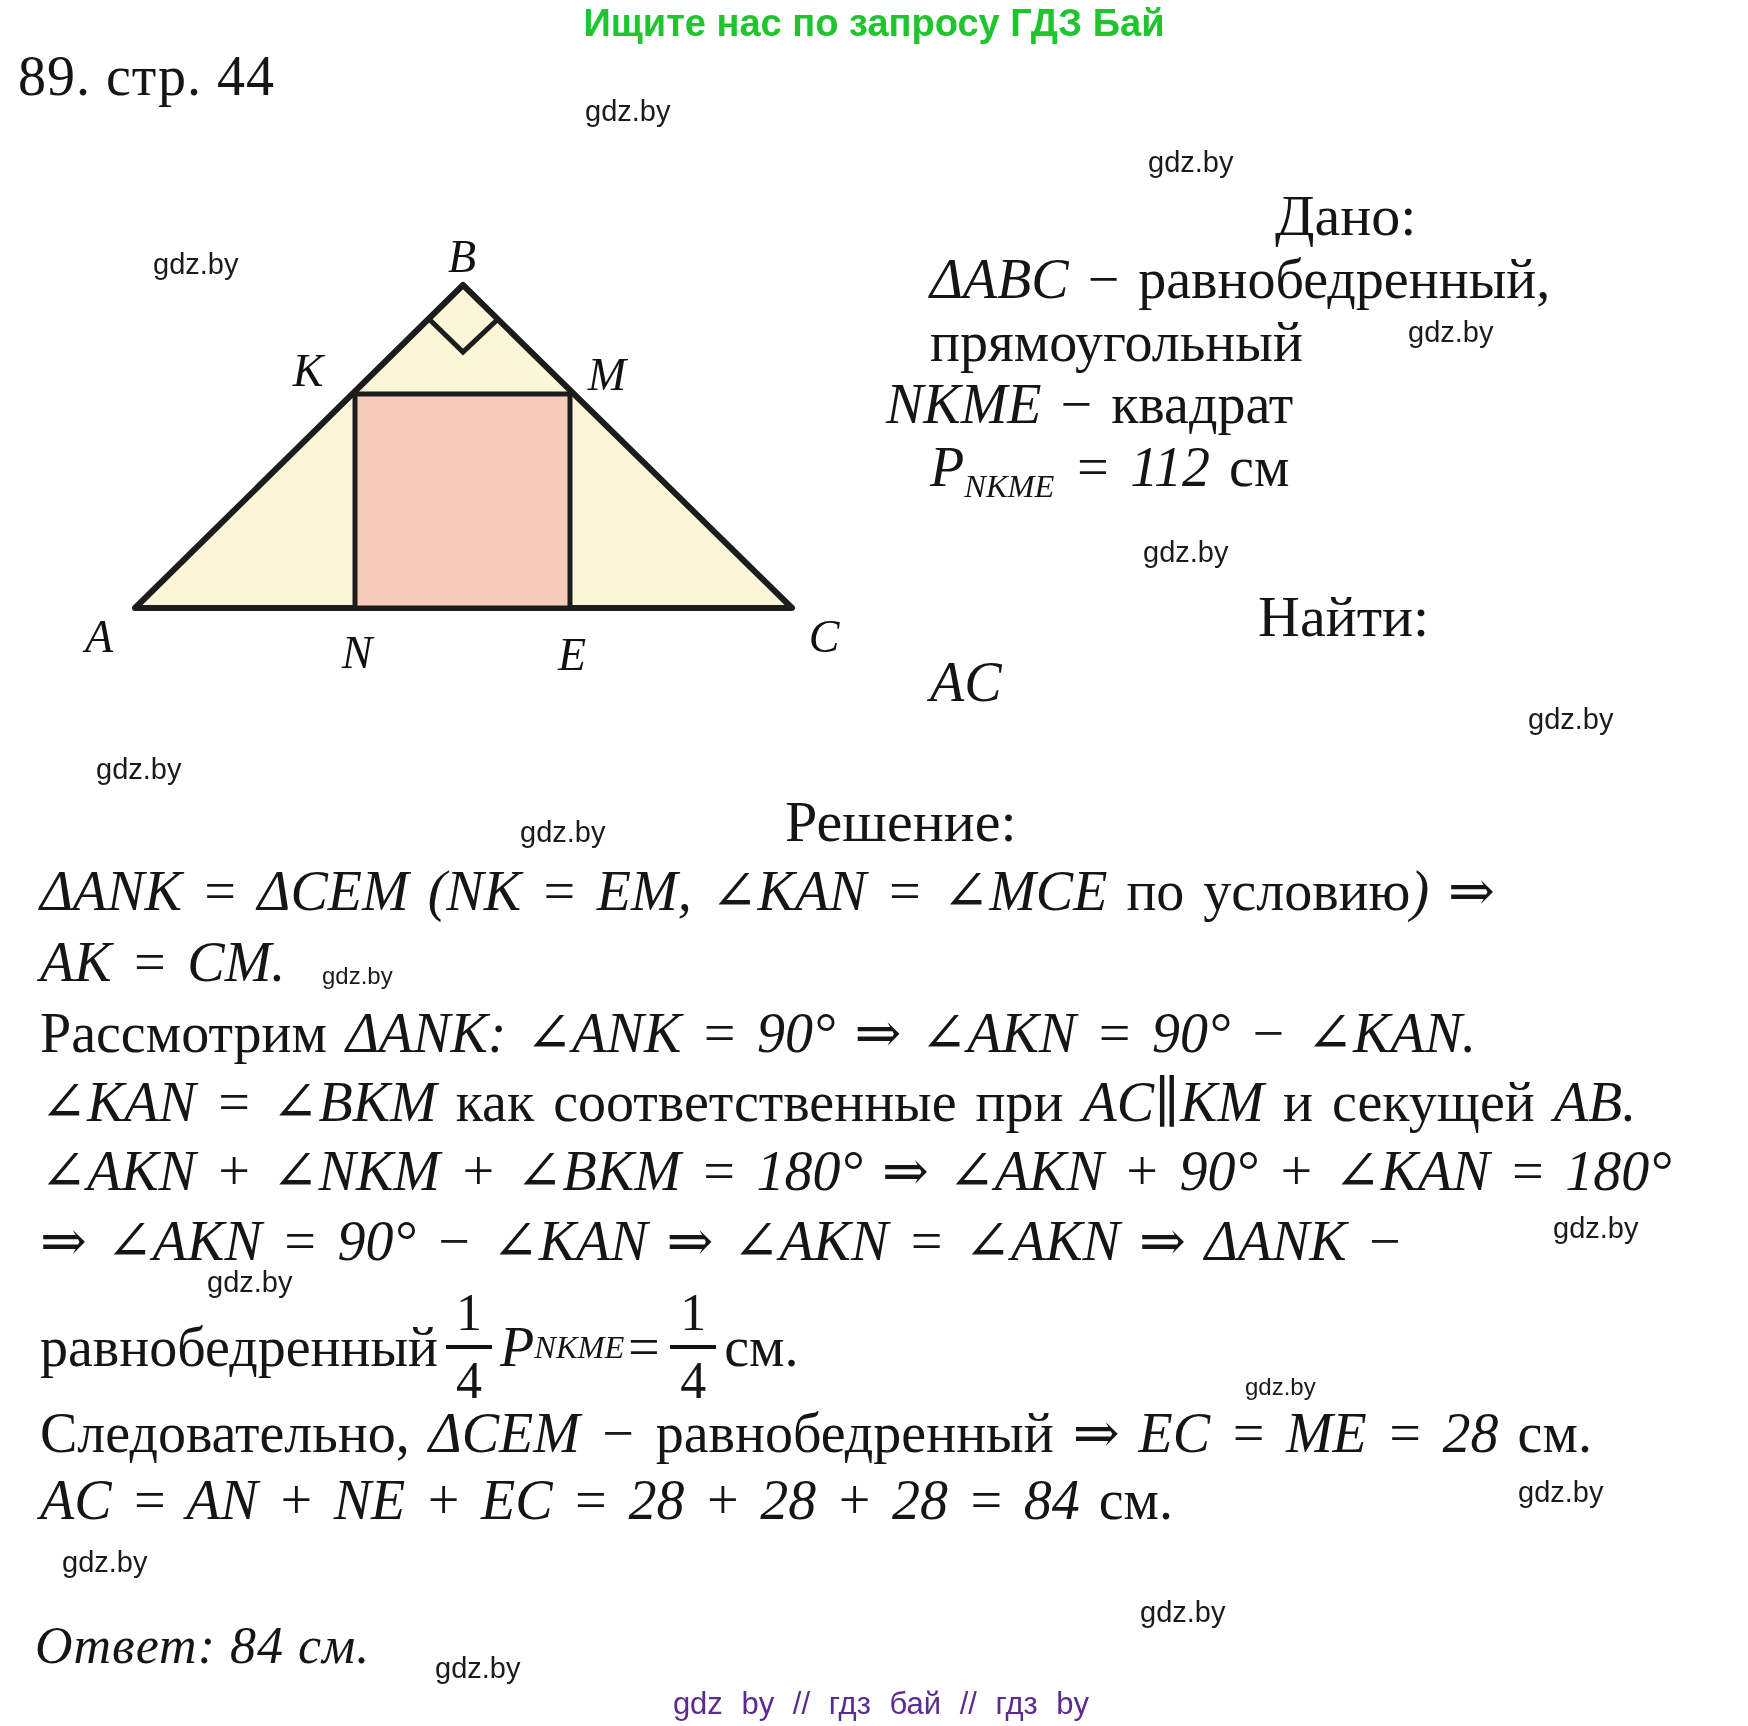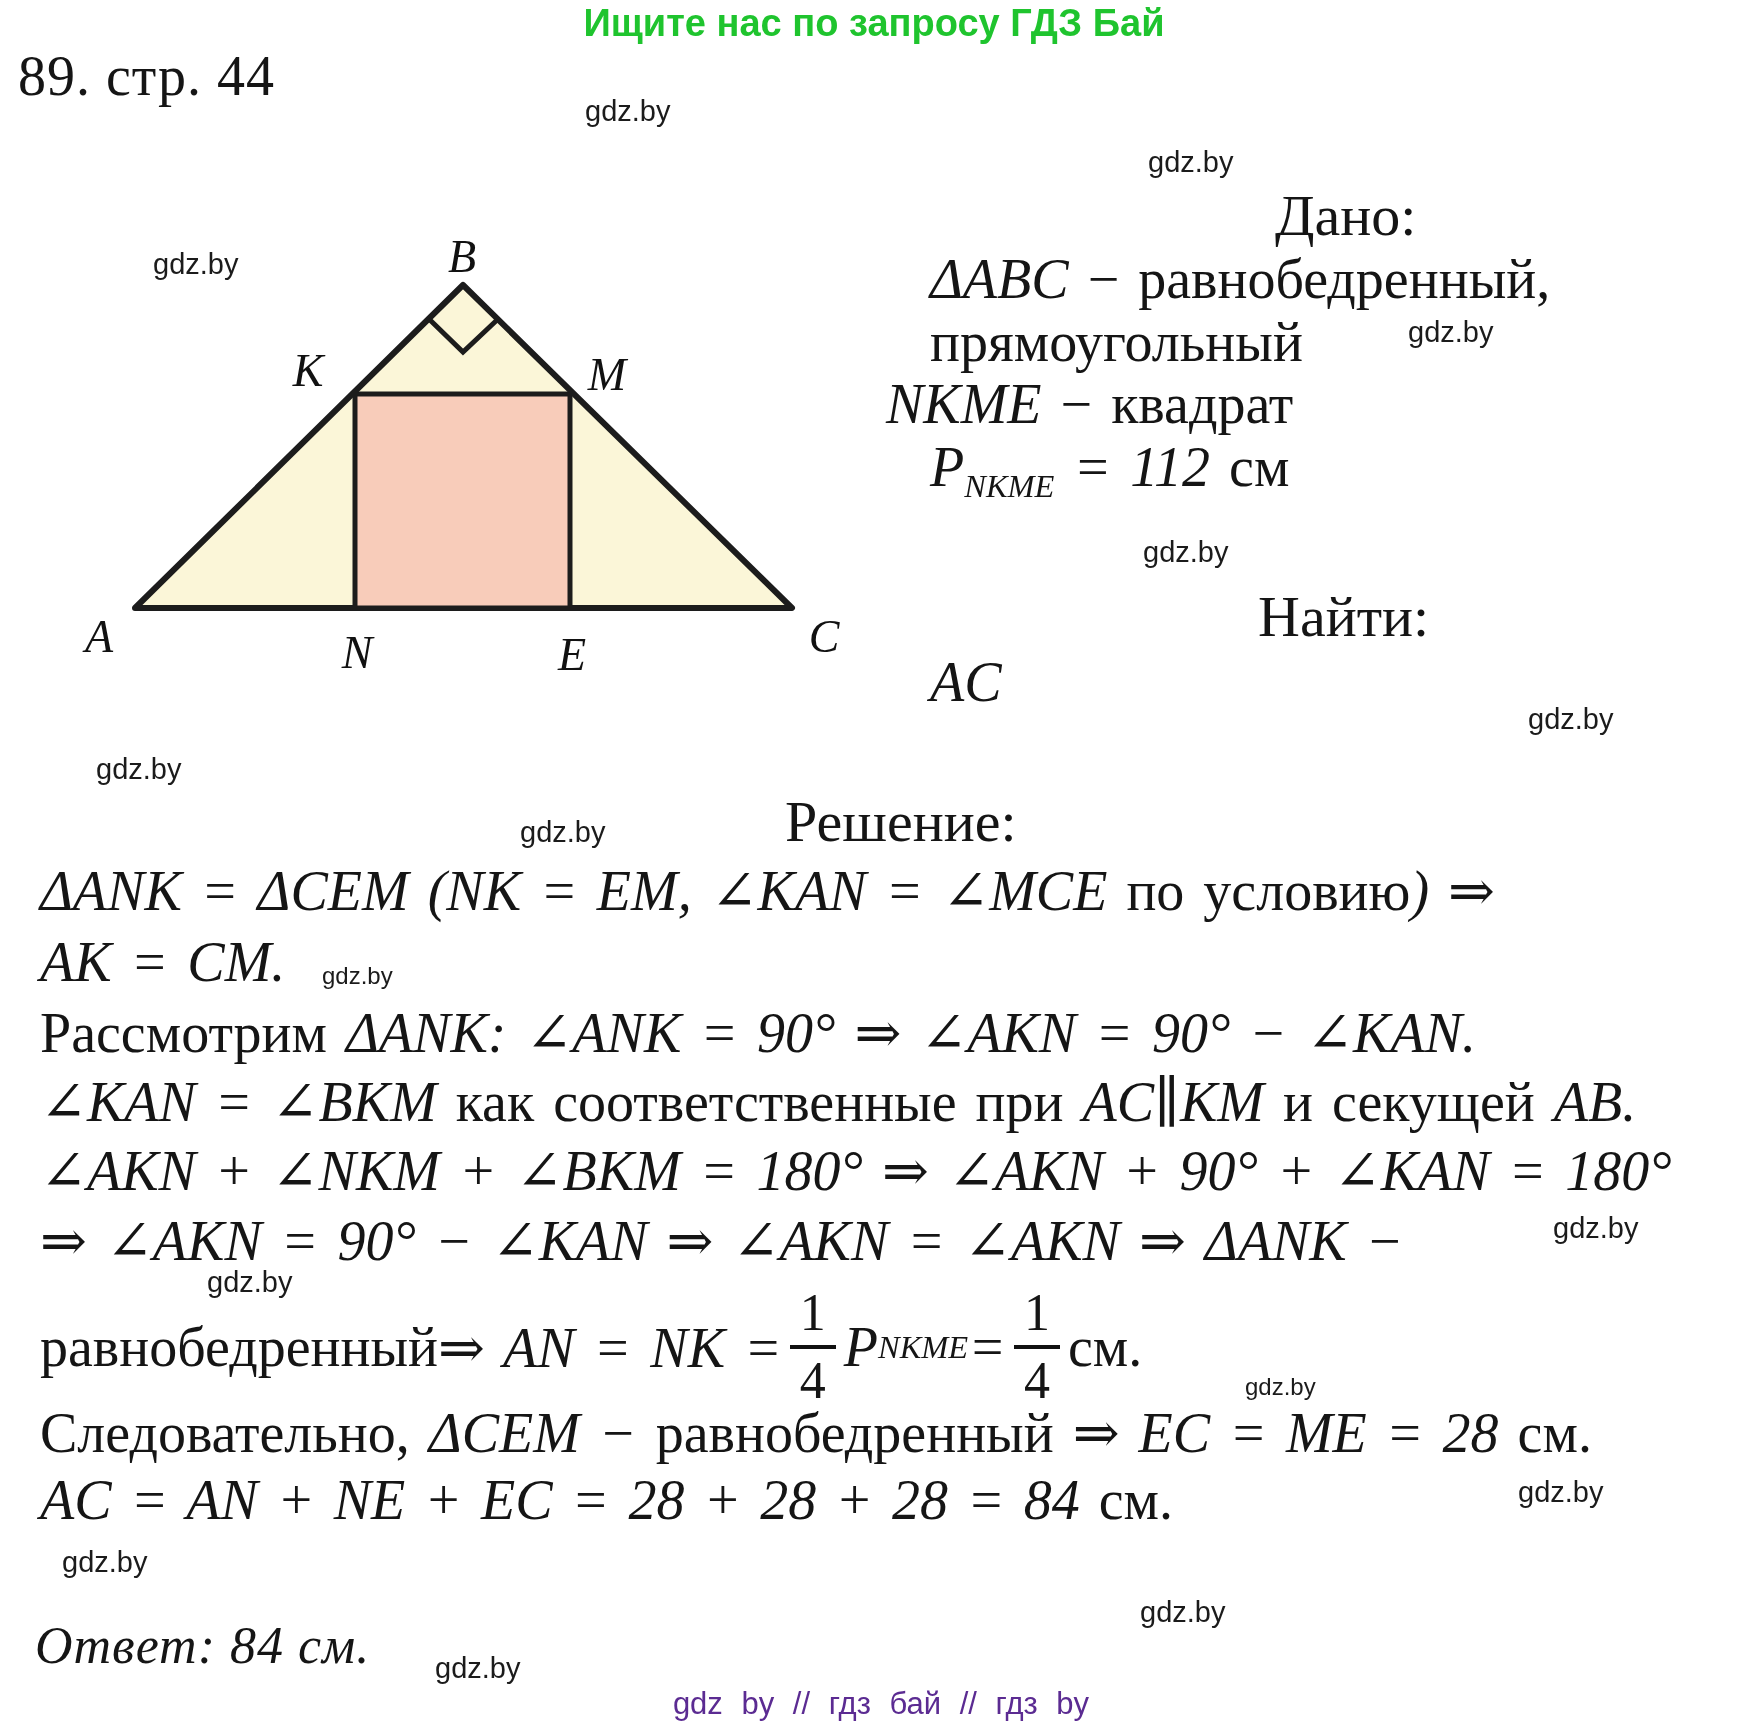--- a/index.html
+++ b/index.html
@@ -132,21 +132,20 @@
 <div class="abs ln" style="left:40px;top:1138px;">
   <span class="m">∠AKN + ∠NKM + ∠BKM = 180° ⇒ ∠AKN + 90° + ∠KAN = 180°</span>
 </div>
 
 <div class="abs ln" style="left:40px;top:1208px;">
   <span class="m">⇒ ∠AKN = 90° − ∠KAN ⇒ ∠AKN = ∠AKN ⇒ ΔANK −</span>
 </div>
 
 <div class="abs ln fracline" style="left:40px;top:1272px;height:150px;">
   <span class="t">равнобедренный </span>
-  <span class="m">⇒ AN = NK = </span>
   <span class="frac">
     <span class="fnum">1</span>
     <span class="fden">4</span>
   </span>
   <span class="m">P</span>
     <sub class="msub">NKME</sub>
   <span class="m"> = </span>
   <span class="frac">
     <span class="fnum">1</span>
     <span class="fden">4</span>

